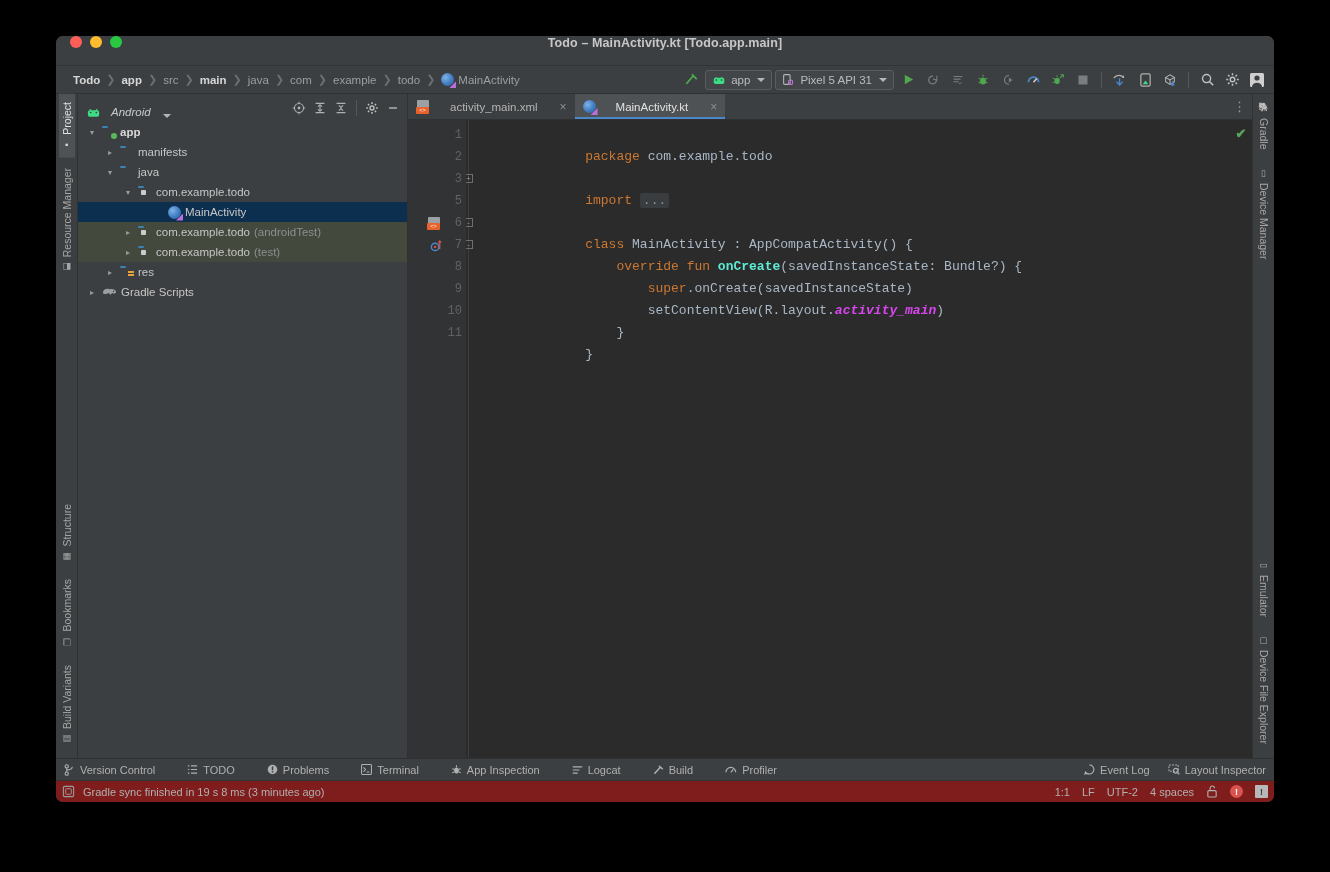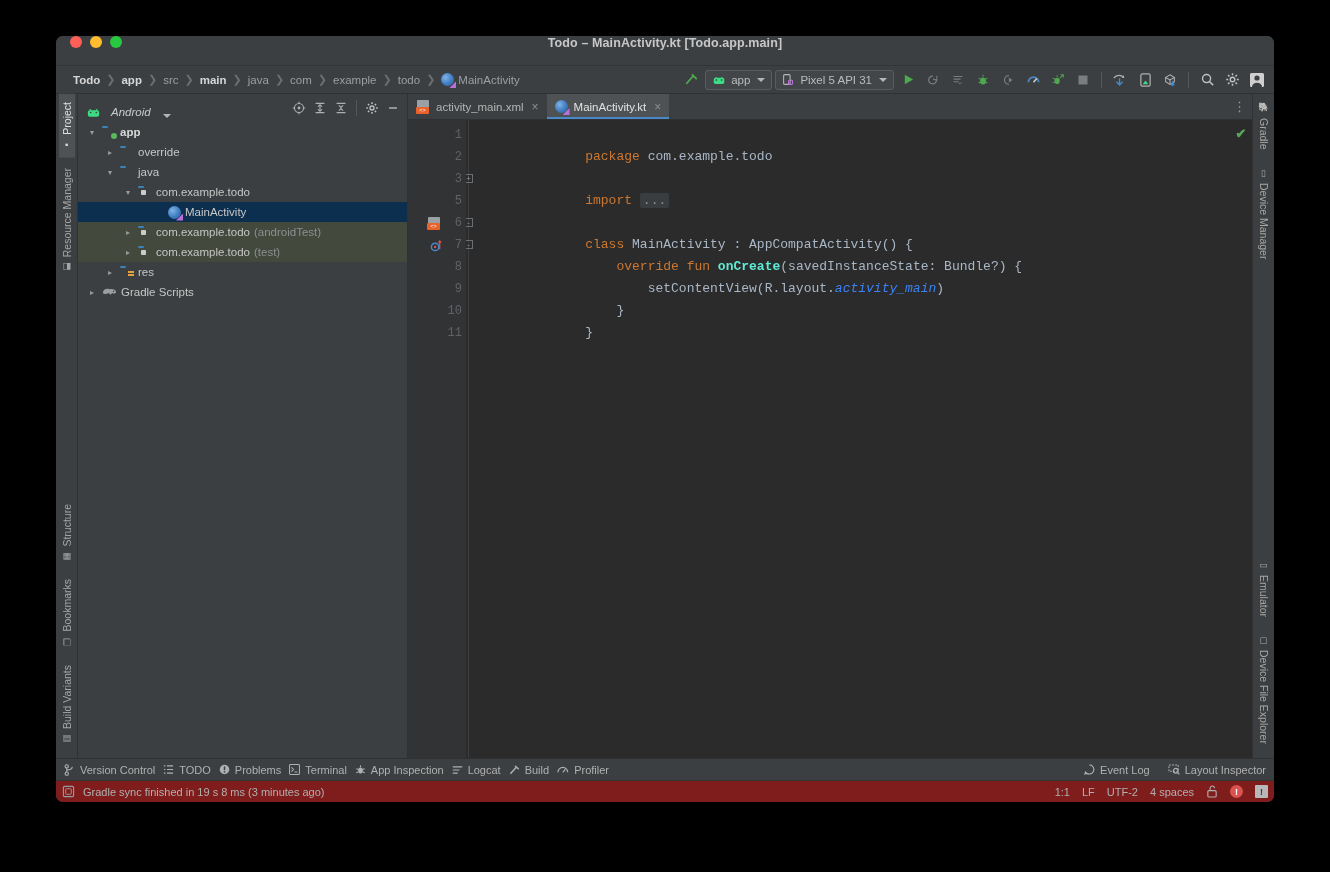--- a/index.html
+++ b/index.html
@@ -131,21 +131,21 @@
   .appdot{position:absolute;right:-1px;bottom:0px;width:6px;height:6px;background:#5bb75b;border-radius:50%;}
   .gradleic{ width:15px;height:13px; }
 
   
   .editor-area { flex:1; display:flex; flex-direction:column; min-width:0; background:#2b2b2b; }
   .tabbar {
     height:26px; flex:0 0 26px; background:#3c3f41; display:flex; align-items:stretch;
     border-bottom:1px solid #2f3133;
   }
   .etab {
-    display:flex; align-items:center; gap:6px; padding:0 8px;
+    display:flex; align-items:center; gap:20px; padding:0 8px;
     font-size:11.5px; color:#b4b4b4; position:relative; white-space:nowrap;
   }
   .etab.active { background:#4e5254; color:#e2e2e2; }
   .etab.active:after{ content:""; position:absolute; left:0; right:0; bottom:0; height:2px; background:#4a88c7; }
   .etab .x { color:#8d8d8d; font-size:12px; margin-left:2px; }
   .tabbar-right{ margin-left:auto; display:flex; align-items:center; padding:0 6px; color:#9a9a9a; font-size:13px;}
   .xmlic{ width:14px;height:14px; flex:0 0 14px; position:relative;}
   .xmlic:before{content:"";position:absolute;left:1px;top:0;width:12px;height:8px;background:#9aa0a3;border-radius:1px;}
   .xmlic:after{content:"<>";position:absolute;left:0px;bottom:0px;width:13px;height:7px;background:#e8622c;color:#fff;
     font-size:5.5px;line-height:7px;text-align:center;border-radius:1px;font-family:"Liberation Mono",monospace;}
@@ -160,21 +160,21 @@
   .gmark { position:absolute; right:-24px; width:20px; height:20px; display:flex;align-items:center;justify-content:center;}
   .code {
     flex:1; position:relative; overflow:hidden; padding-top:4px;
     font-family:"Liberation Mono", monospace; font-size:13px; line-height:22px;
     color:#a9b7c6; background:#2b2b2b;
   }
   .cline { height:22px; white-space:pre; padding-left:10px; position:relative;}
   .kw { color:#cc7832; }
   .fn { color:#5eead4; font-weight:bold;}
   .id { color:#a9b7c6; }
-  .prop { color:#3b82f6; font-style:italic;}
+  .prop { color:#d946ef; font-style:italic;font-weight:bold;}
   .fold-box {
     display:inline-block; width:9px;height:9px;border:1px solid #6b6f71; color:#9a9a9a;
     font-size:8px; line-height:7px; text-align:center; vertical-align:middle; margin-right:1px;
     position:absolute; left:-2px; top:6px;
   }
   .ellipsis { background:#3a3d3f; color:#8d8d8d; padding:0 3px; border-radius:2px;}
   .bulb { position:absolute; width:14px; height:14px; }
   .bulb .b { width:9px;height:9px;border-radius:50%;background:#e8a33d;margin:0 auto;}
   .bulb .s { width:7px;height:1.5px;background:#e8a33d;margin:1px auto 0;}
   .vguide { position:absolute; top:0; bottom:0; width:1px; background:#3b3f41; }
@@ -184,21 +184,21 @@
   }
   .inspect-widget {
     position:absolute; right:2px; top:4px; width:18px;height:18px;
     display:flex;align-items:center;justify-content:center;
   }
   .check { color:#5aa55a; font-size:13px; font-weight:bold;}
 
   
   .bottombar {
     height:22px; flex:0 0 22px; background:#3c3f41; display:flex; 
-    padding:0 8px; gap:8px; border-top:1px solid #2f3133; font-size:11px; color:#b0b0b0;
+    padding:0 8px; gap:32px; border-top:1px solid #2f3133; font-size:11px; color:#b0b0b0;
   }
   .bb-item { display:flex; align-items:center; gap:5px; white-space:nowrap;}
   .bb-right { margin-left:auto; display:flex; align-items:center; gap:18px;}
 
   
   .statusbar {
     height:22px; flex:0 0 22px; background:#7f1d1d; display:flex; align-items:center;
     padding:0 6px; gap:8px; border-top:1px solid #323436; font-size:11px; color:#b0b0b0;
   }
   .sb-right { margin-left:auto; display:flex; align-items:center; gap:12px;}
@@ -449,21 +449,21 @@
 
           <div class="row" style="padding-left:8px">
             <span class="arrow open"></span>
             <span class="ic"><span class="folder appic"></span><span class="appdot"></span></span>
             <span class="lbl bold">app</span>
           </div>
 
           <div class="row" style="padding-left:26px">
             <span class="arrow closed"></span>
             <span class="ic"><span class="folder"></span></span>
-            <span class="lbl">override</span>
+            <span class="lbl">manifests</span>
           </div>
 
           <div class="row" style="padding-left:26px">
             <span class="arrow open"></span>
             <span class="ic"><span class="folder"></span></span>
             <span class="lbl">java</span>
           </div>
 
           <div class="row" style="padding-left:44px">
             <span class="arrow open"></span>
@@ -592,20 +592,23 @@
             <div class="cline"></div>
 
             <div class="cline">
               <span class="fold-box">-</span><span class="kw">class </span><span class="id">MainActivity</span><span class="id"> : </span><span class="id">AppCompatActivity() {</span>
             </div>
 
             <div class="cline">
               <span class="fold-box">-</span><span class="id">    </span><span class="kw">override fun </span><span class="fn">onCreate</span><span class="id">(savedInstanceState: Bundle?) {</span>
             </div>
 
+            <div class="cline">
+              <span class="id">        </span><span class="kw">super</span><span class="id">.onCreate(savedInstanceState)</span>
+            </div>
 
             <div class="cline">
               <span class="id">        setContentView(R.layout.</span><span class="prop">activity_main</span><span class="id">)</span>
             </div>
 
             <div class="cline">
               <span class="id">    }</span>
             </div>
 
             <div class="cline">

